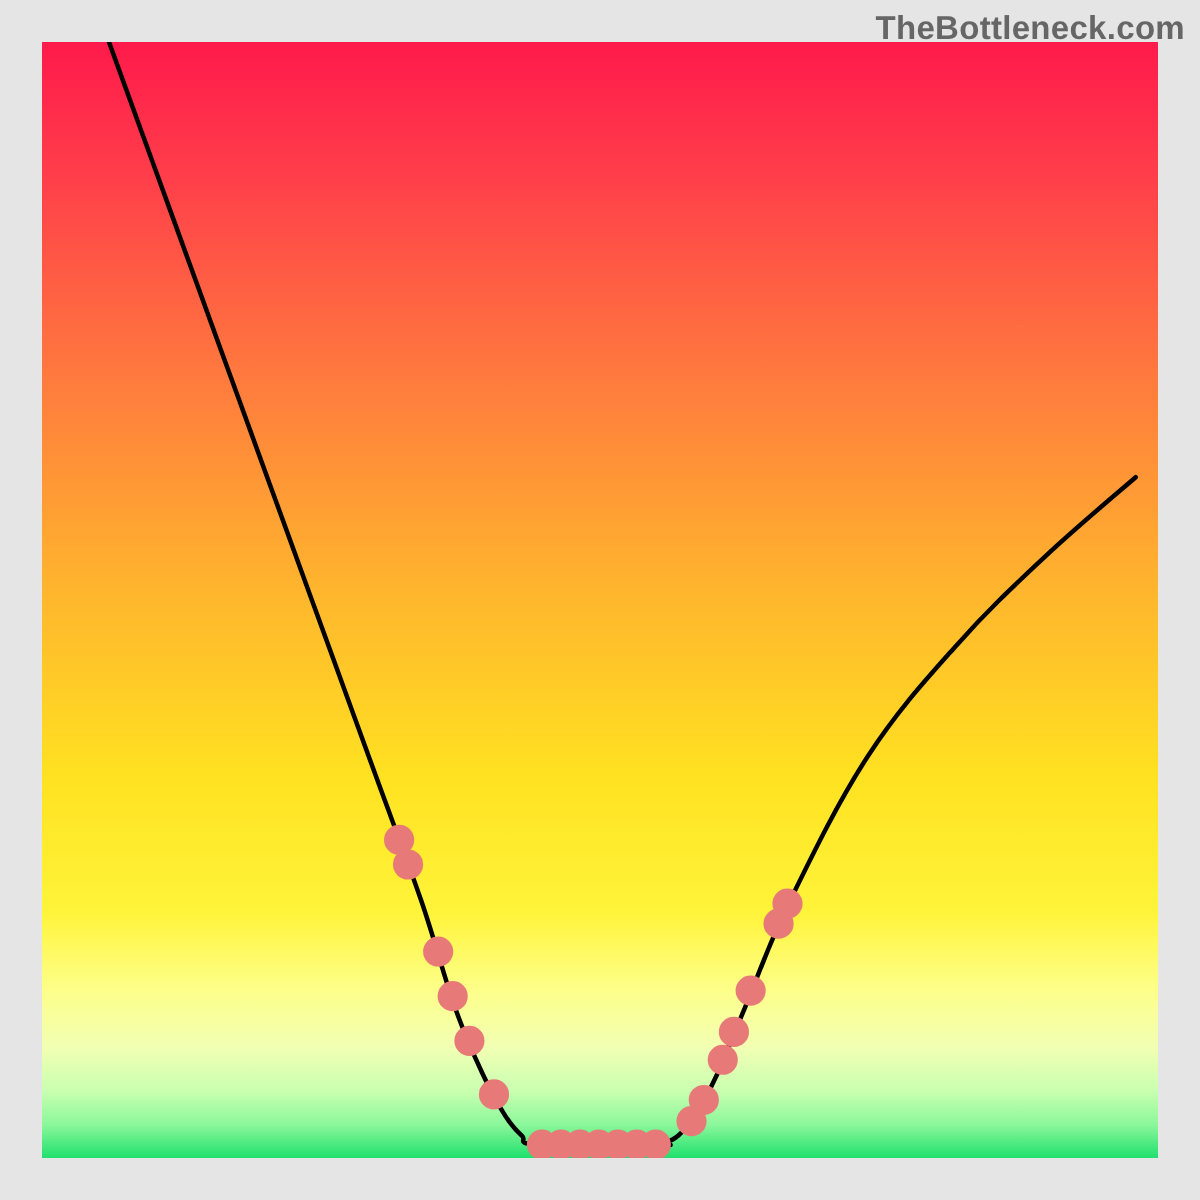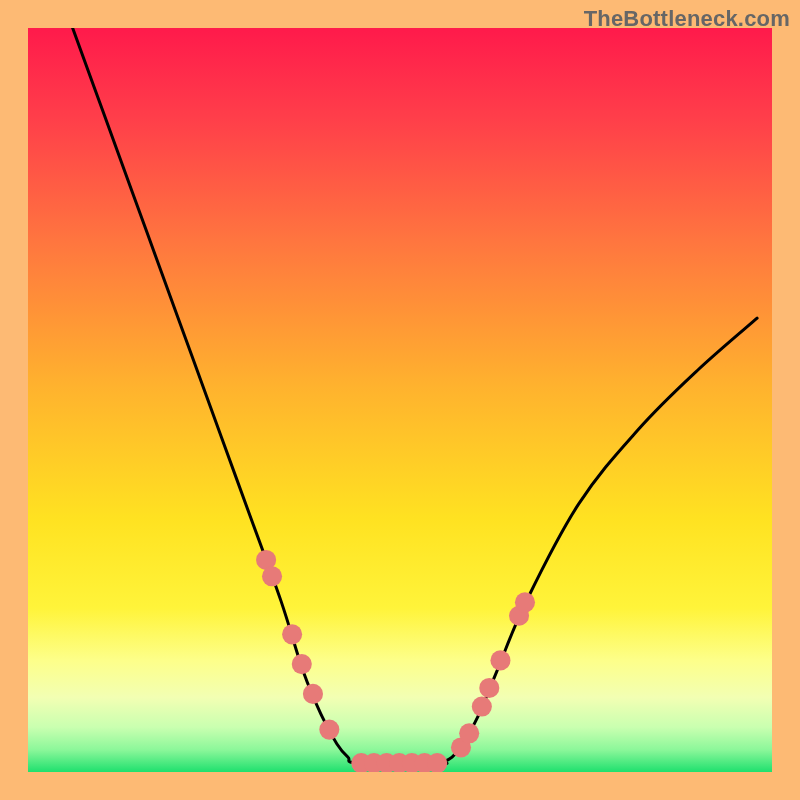--- a/index.html
+++ b/index.html
@@ -8,21 +8,21 @@
     width: 800px;
     height: 800px;
     background: #000;
     overflow: hidden;
     font-family: Arial, Helvetica, sans-serif;
   }
   .frame {
     position: relative;
     width: 800px;
     height: 800px;
-    background: #fdba74;
+    background: #e5e5e5;
   }
   .attribution {
     position: absolute;
     top: 6px;
     right: 10px;
     font-size: 22px;
     font-weight: 600;
     color: #666;
     letter-spacing: 0.2px;
     z-index: 10;

